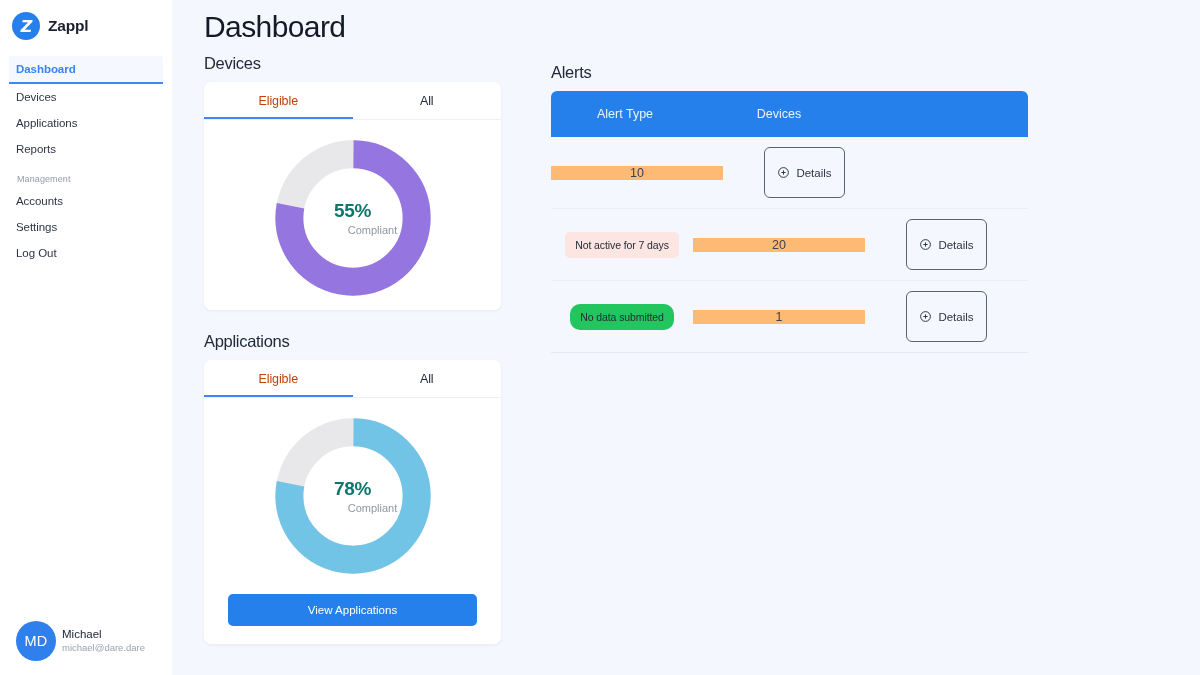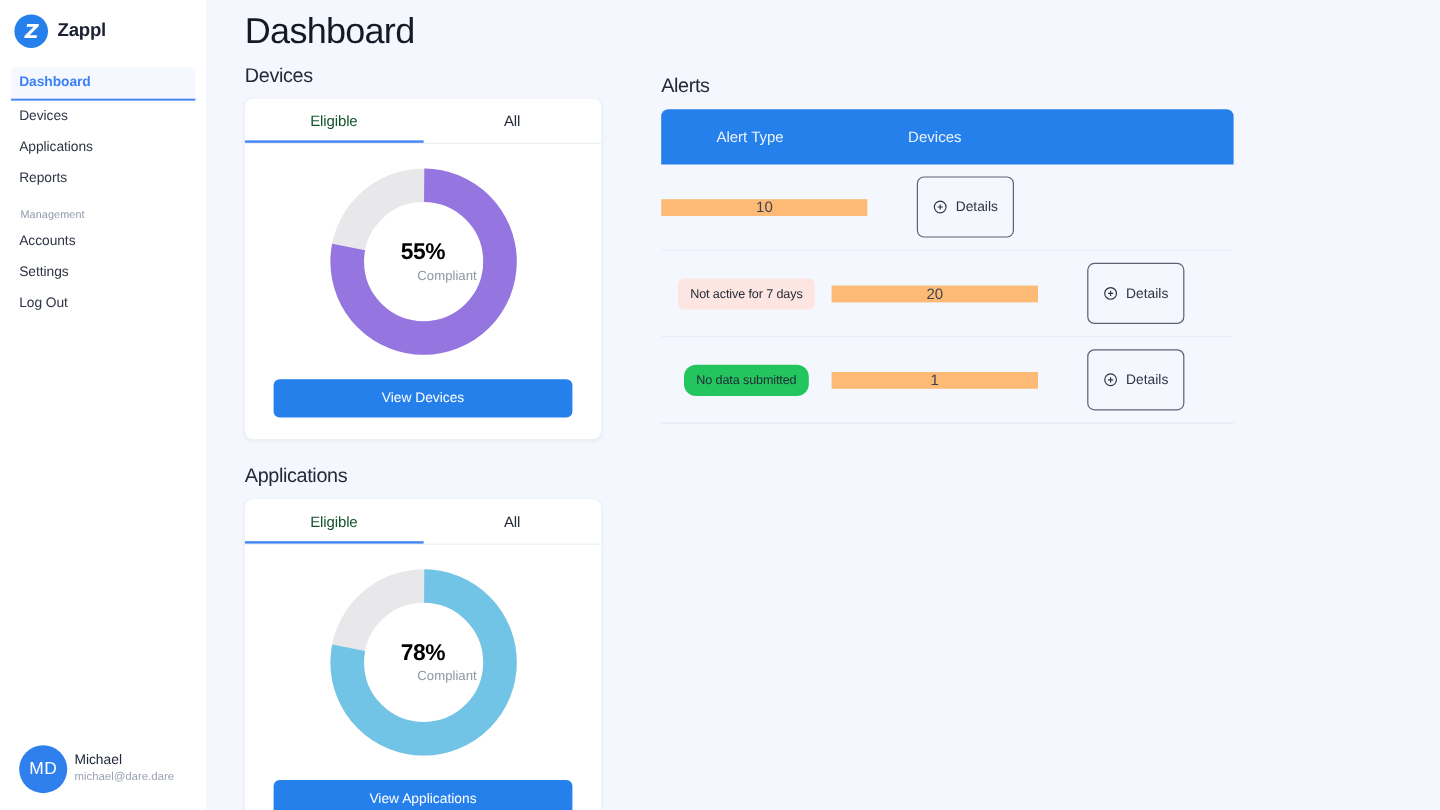--- a/index.html
+++ b/index.html
@@ -85,31 +85,31 @@
   .card {
     background: #ffffff; border-radius: 7px;
     box-shadow: 0 1px 3px rgba(30,50,90,0.07);
     overflow: hidden;
   }
   .tabs { display: flex; border-bottom: 1px solid #eceff5; }
   .tab {
     flex: 1; text-align: center; font-size: 12.5px; padding: 12px 0 9px;
     color: #232a38; letter-spacing: -0.1px; cursor: pointer;
   }
-  .tab.active { color: #14532d; border-bottom: 2px solid #4285f4; }
+  .tab.active { color: #c2410c; border-bottom: 2px solid #4285f4; }
   .donut-wrap {
     display: flex; align-items: center; justify-content: center;
     padding: 14px 0 8px; position: relative;
   }
   .donut { position: relative; width: 168px; height: 168px; }
   .donut-center {
     position: absolute; inset: 0;
     display: flex; flex-direction: column; align-items: center; justify-content: center;
   }
-  .donut-pct { font-size: 19px; font-weight: bold; color: #000000; letter-spacing: -0.3px; }
+  .donut-pct { font-size: 19px; font-weight: bold; color: #0f766e; letter-spacing: -0.3px; }
   .donut-label { font-size: 11px; color: #8f96a4; margin-top: 2px; margin-left: 40px; }
   .card-btn {
     display: block; margin: 6px 24px 18px; height: 32px; line-height: 32px;
     background: #2680eb; color: #ffffff; border: none; border-radius: 5px;
     font-size: 11.5px; text-align: center; cursor: pointer;
     font-family: "Liberation Sans", sans-serif; width: calc(100% - 48px);
   }
 
   
   .table { width: 477px; }
@@ -222,21 +222,20 @@
               <svg width="168" height="168" viewBox="0 0 42 42">
                 <circle cx="21" cy="21" r="15.915" fill="none" stroke="#e8e8ea" stroke-width="7"></circle>
                 <circle cx="21" cy="21" r="15.915" fill="none" stroke="#9575e0" stroke-width="7" stroke-dasharray="78 22" stroke-dashoffset="25"></circle>
               </svg>
               <div class="donut-center">
                 <div class="donut-pct">55%</div>
                 <div class="donut-label">Compliant</div>
               </div>
             </div>
           </div>
-          <button class="card-btn">View Devices</button>
         </section>
 
         <h2 class="section-title" style="margin-top:22px;">Applications</h2>
         <section class="card">
           <div class="tabs">
             <div class="tab active">Eligible</div>
             <div class="tab">All</div>
           </div>
           <div class="donut-wrap">
             <div class="donut">

